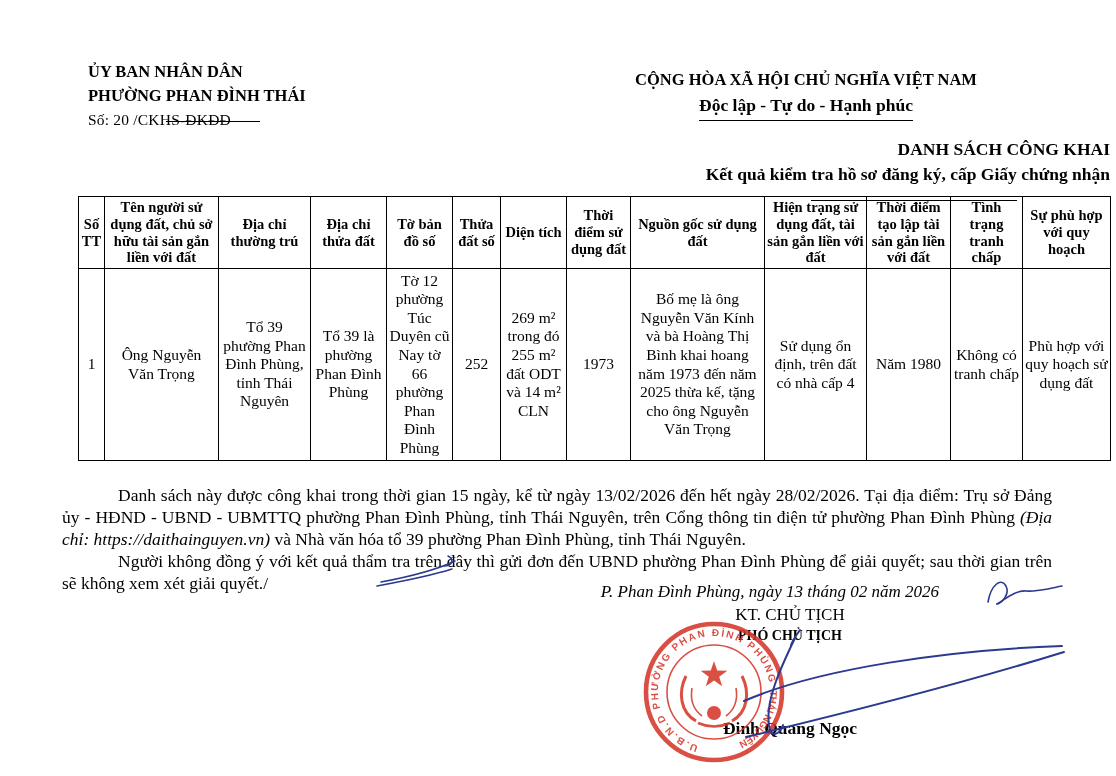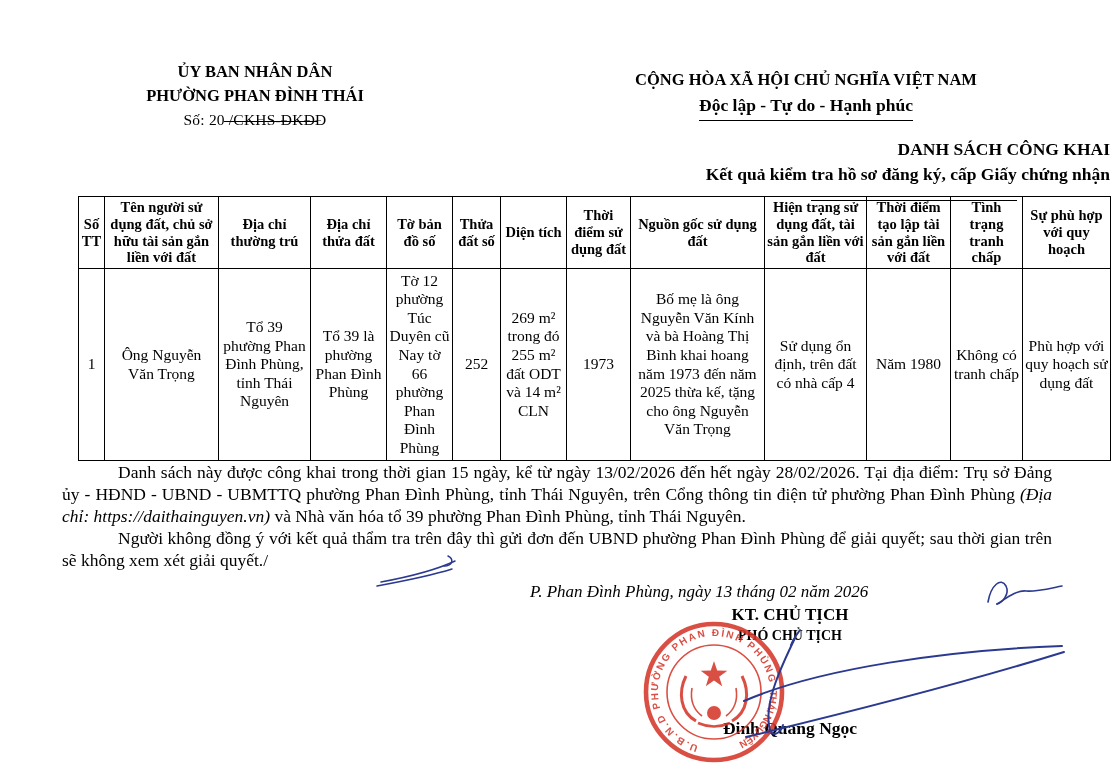--- a/index.html
+++ b/index.html
@@ -2,21 +2,21 @@
 <html><head>
 <meta charset="utf-8">
 <style>
   html,body { margin:0; padding:0; background:#fff; }
   .page {
     position:relative; width:1116px; height:776px; background:#ffffff;
     font-family:"Liberation Serif", serif; color:#000; overflow:hidden;
   }
 
   
-  .hdr-left { position:absolute; left:88px; top:62px; width:334px; text-align:center; }
+  .hdr-left { position:absolute; left:88px; top:62px; width:334px; }
   .hdr-left .l1 { font-weight:bold; font-size:16.5px; }
   .hdr-left .l2 { font-weight:bold; font-size:16.5px; margin-top:4px; }
   .hdr-left .l3 { font-size:15.5px; margin-top:5px; letter-spacing:.2px; }
   .u-part { border-bottom:1.6px solid #000; padding-bottom:16px; }
 
   .hdr-right { position:absolute; left:556px; top:70px; width:500px; text-align:center; }
   .hdr-right .l1 { font-weight:bold; font-size:16.5px; }
   .hdr-right .l2 { display:inline-block; font-weight:bold; font-size:17.5px; margin-top:5px;
                    border-bottom:1.8px solid #000; padding-bottom:4px; }
 
@@ -29,29 +29,29 @@
   .doc-table { position:absolute; left:78px; top:196px; width:1032px;
                border-collapse:collapse; table-layout:fixed; }
   .doc-table th, .doc-table td {
     border:1.4px solid #000; text-align:center; vertical-align:middle;
     padding:1px 2px; overflow:hidden; word-wrap:break-word;
   }
   .doc-table th { font-size:14.5px; line-height:1.16; font-weight:bold; height:69px; }
   .doc-table td { font-size:15.5px; line-height:1.2; height:189px;margin-top:40px; }
 
   
-  .body-text { position:absolute; left:62px; top:461px; width:990px;
+  .body-text { position:absolute; left:62px; top:484px; width:990px;
                font-size:17.5px; line-height:22px; text-align:justify; }
   .body-text p { margin:0; text-indent:56px; }
   .ital { font-style:italic; }
 
   
   .sig-block { position:absolute; left:530px; top:582px; width:520px; text-align:center; }
-  .sig-date { font-style:italic; font-size:17px; text-align:left; padding-right:40px; }
-  .sig-t1 { font-weight:bold; font-size:17px; margin-top:3px; }
+  .sig-date { font-style:italic; font-size:17px; text-align:center; padding-right:40px; }
+  .sig-t1 { font-weight:normal; font-size:17px; margin-top:3px; }
   .sig-t2 { font-weight:bold; font-size:14px; margin-top:3px; }
   .sig-name { position:absolute; left:530px; top:718px; width:520px; text-align:center;
               font-weight:bold; font-size:17.5px; }
 
   .stamp-svg { position:absolute; left:640px; top:618px; width:148px; height:148px; z-index:3; }
   .ink-svg { position:absolute; left:0; top:0; width:1116px; height:776px; z-index:4; pointer-events:none; }
 </style>
 </head>
 <body>
 

